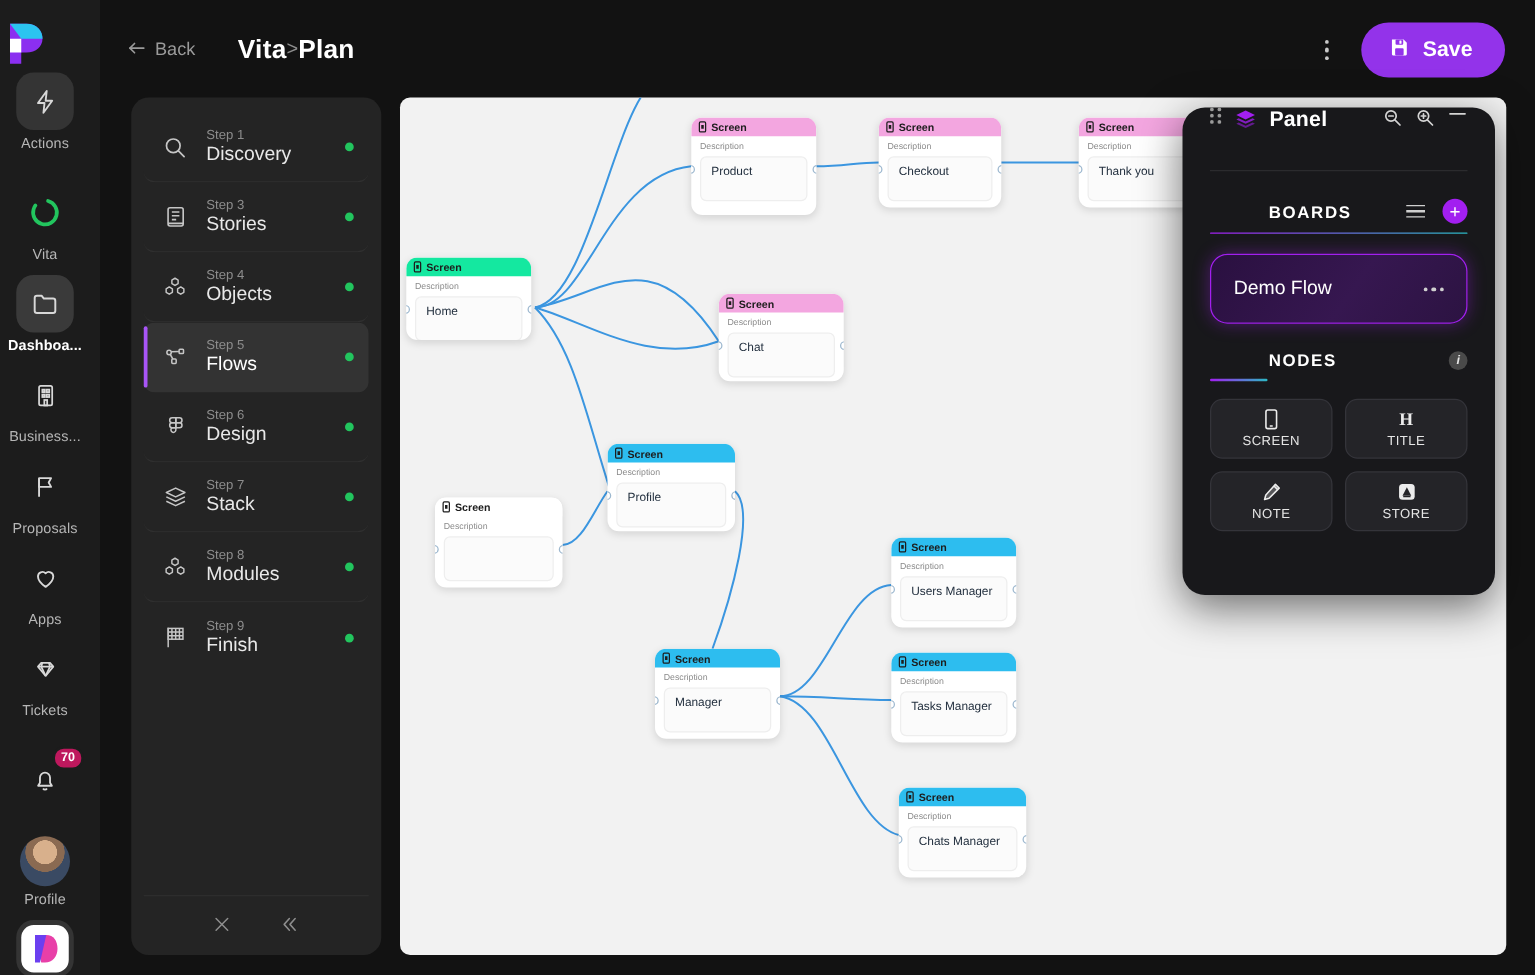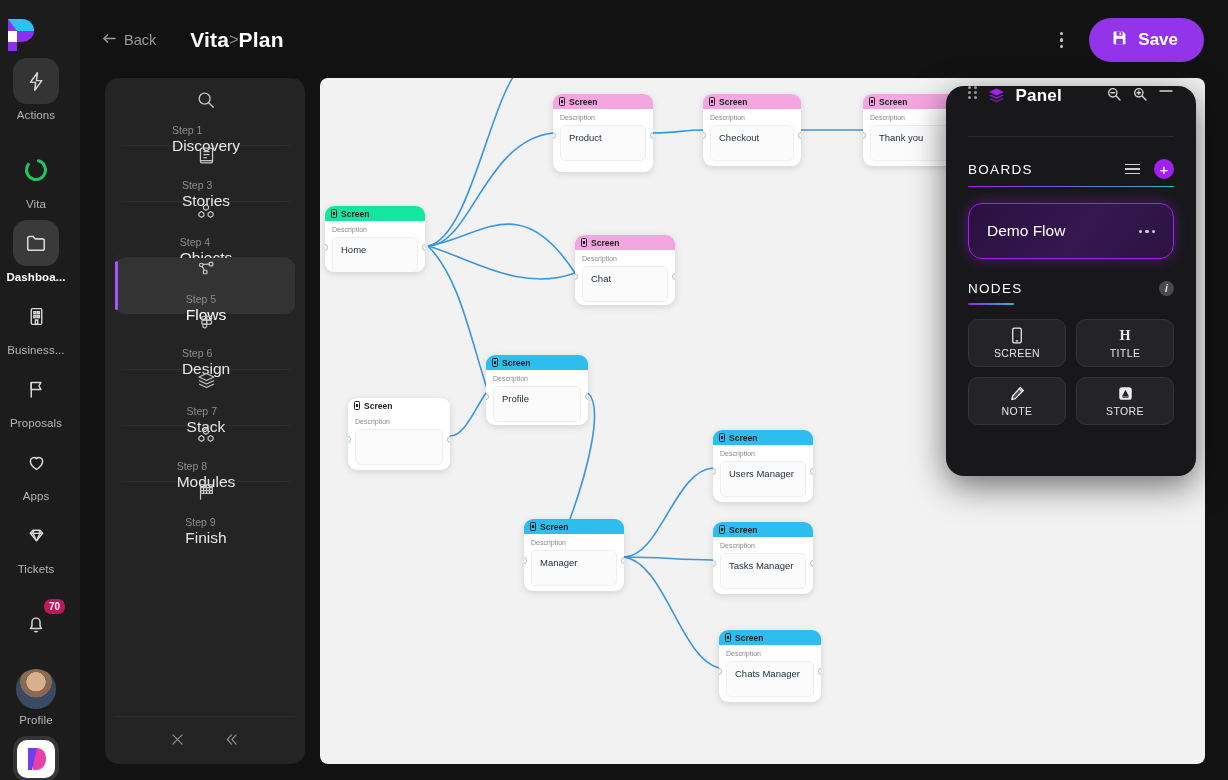--- a/index.html
+++ b/index.html
@@ -76,21 +76,20 @@
   .steps {
     position: absolute; left: 105px; top: 78px; width: 200px; height: 686px;
     background: #242424; border-radius: 14px; display: flex; flex-direction: column;
     padding: 8px 0 0;
   }
   .steps-list { flex: 1; padding: 4px 10px 0; }
   .step {
     position: relative; display: flex; align-items: center; gap: 14px;
     height: 56px; padding: 0 12px 0 14px; border-radius: 9px; cursor: pointer;
     border-bottom: 1px solid #2f2f2f;
-    flex-direction: column;
   }
   .step:last-child { border-bottom: none; }
   .step.active { background: #333333; border-bottom: 1px solid transparent; }
   .step.active::before {
     content:""; position:absolute; left:0; top:3px; bottom:3px; width:3px;
     background:#a855f7; border-radius:3px;
   }
   .step-ico { color: #c6c6c6; width: 22px; display:flex; align-items:center; justify-content:center; }
   .step-txt { display: flex; flex-direction: column; gap: 1px; flex: 1; }
   .step-num { font-size: 10.5px; color: #8d8d8d; }
@@ -143,21 +142,21 @@
   }
   .fp-hdr { height: 50px; display: flex; align-items: flex-start; gap: 10px; }
   .dots6 { display: grid; grid-template-columns: repeat(2, 3px); gap: 2px 2.5px; cursor: grab; }
   .dots6 i { width: 3px; height: 3px; border-radius: 50%; background: #9a9a9a; display:block; }
   .fp-title { color: #fff; font-size: 17px; font-weight: 700; letter-spacing: .2px; margin-right: auto; }
   .fp-icon { color: #d4d4d4; cursor: pointer; display:flex; align-items:center; }
   .fp-div { height: 1px; background: #2b2b2e; }
   .fp-sec-hdr {
     display: flex; align-items: center; margin-top: 22px;
   }
-  .fp-sec-title { color: #fff; font-size: 13.5px; font-weight: 400; letter-spacing: 1.3px; margin-right: auto; }
+  .fp-sec-title { color: #fff; font-size: 13.5px; font-weight: 700; letter-spacing: 1.3px; margin-right: auto; margin-left: 47px; }
   .hamb { display:flex; flex-direction:column; gap:3px; cursor:pointer; margin-right: 14px; }
   .hamb i { width: 15px; height: 1.6px; background:#cfcfcf; display:block; }
   .plus-btn {
     width: 20px; height: 20px; border-radius: 50%; background:#a21ff0;
     color:#fff; display:flex; align-items:center; justify-content:center;
     font-size: 15px; line-height: 1; cursor:pointer; font-weight: 500;
   }
   .info-btn {
     width: 15px; height: 15px; border-radius: 50%; background:#4a4a4a;
     color:#e6e6e6; display:flex; align-items:center; justify-content:center;

